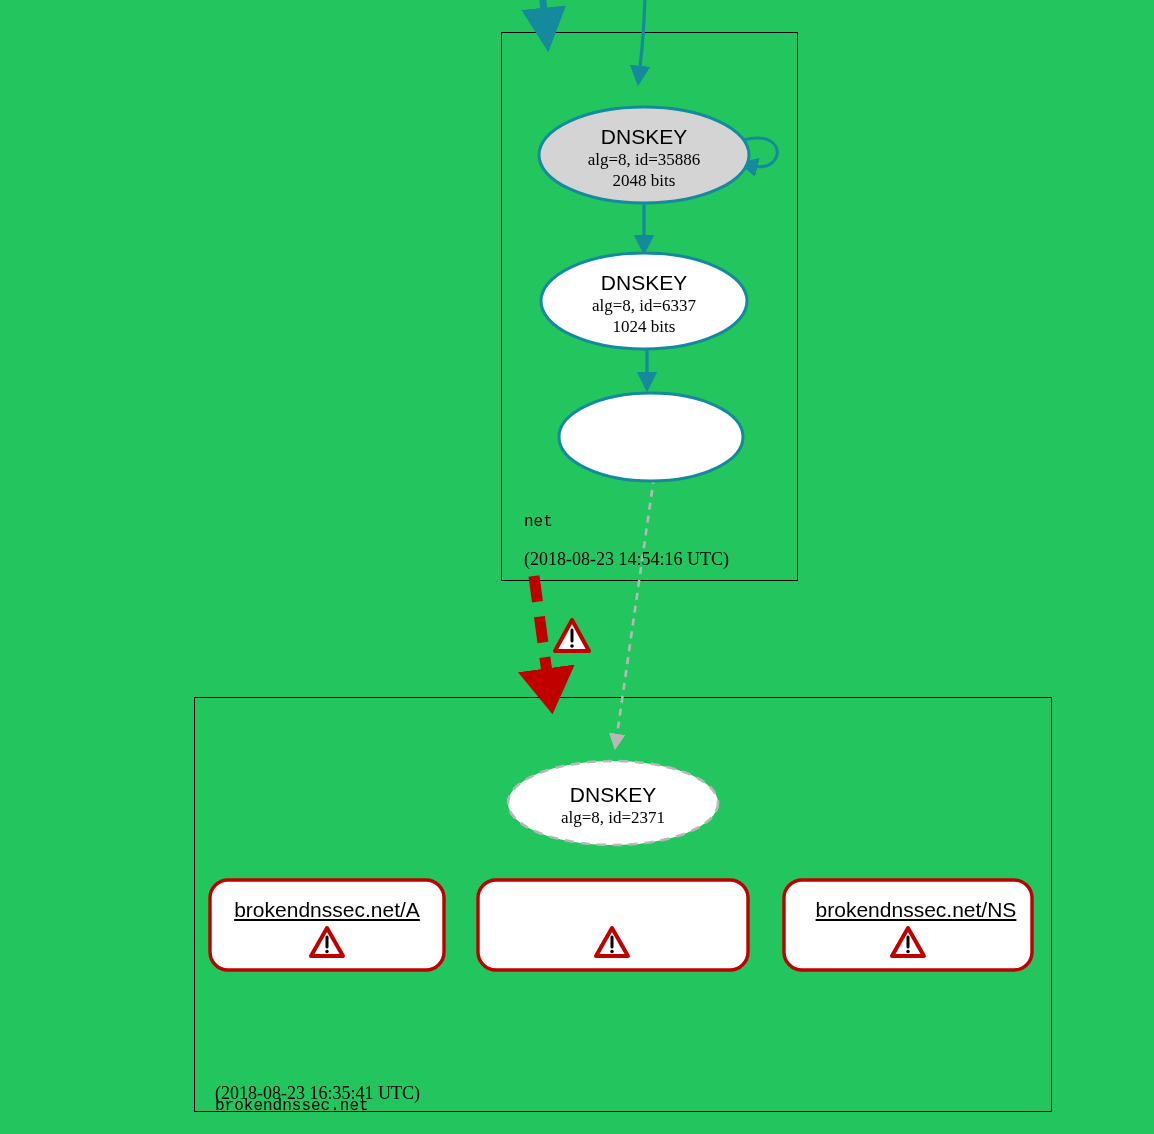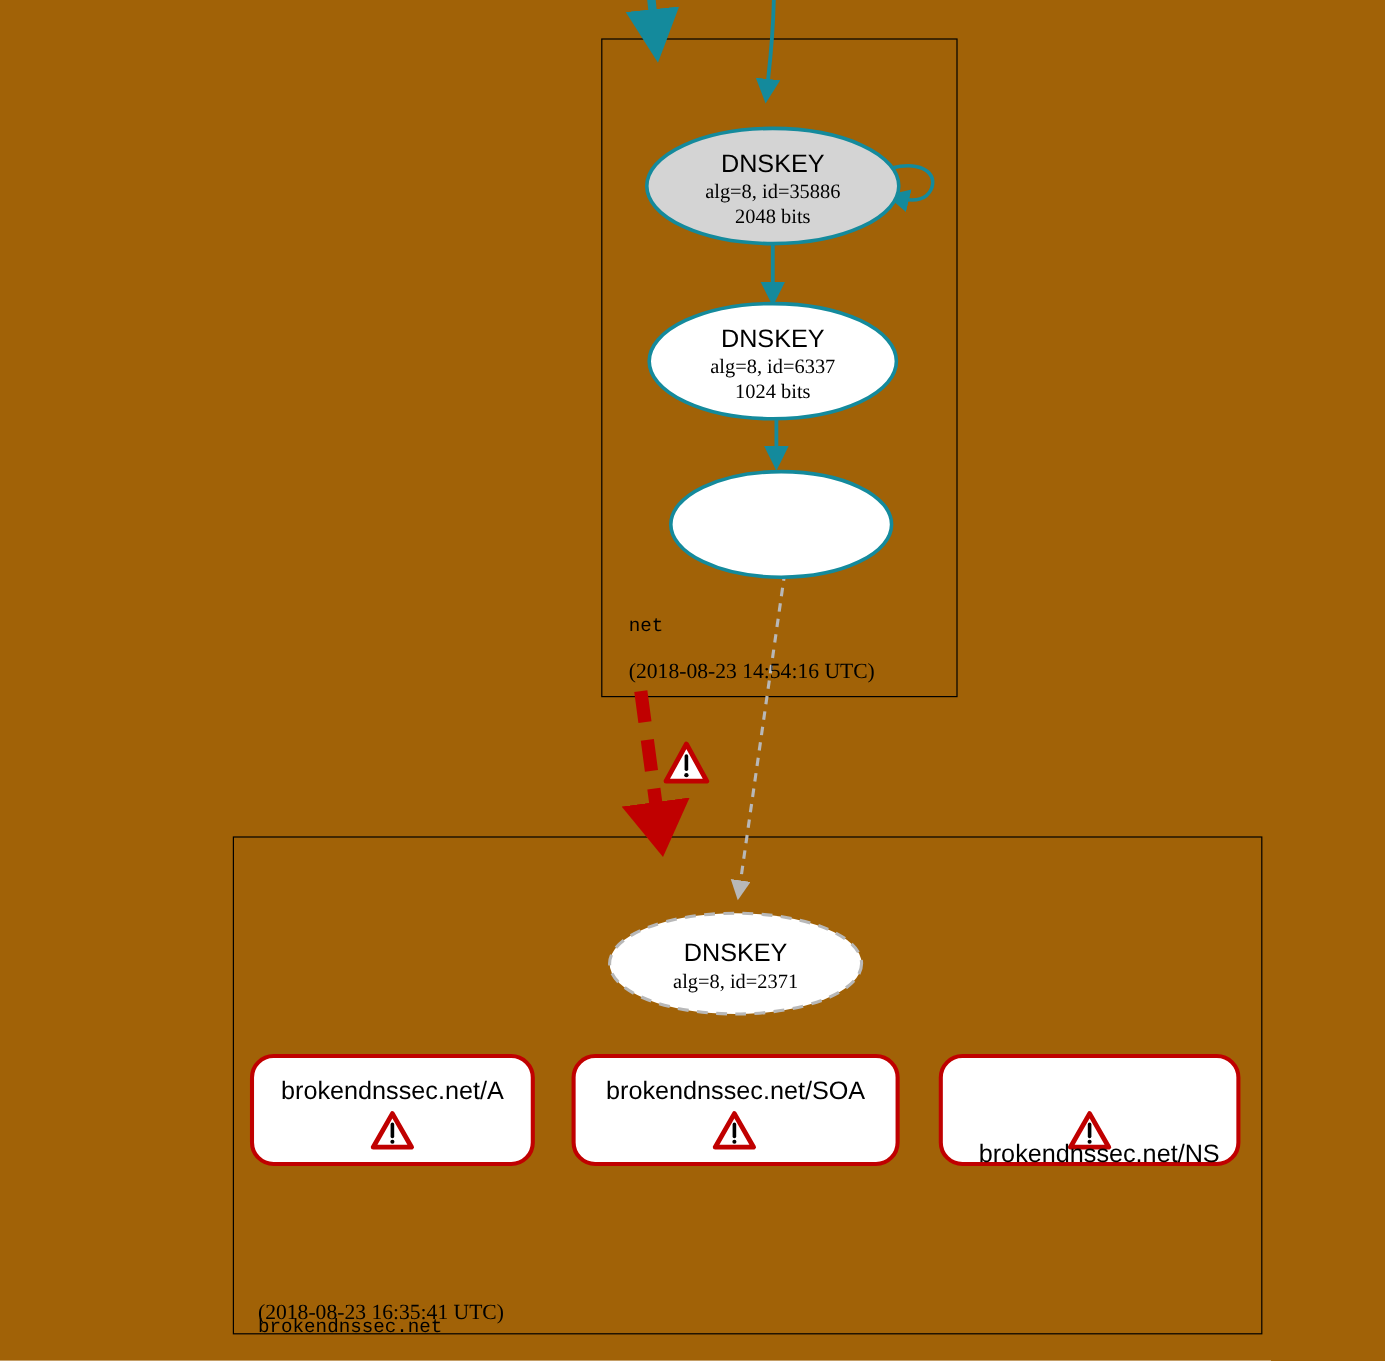--- a/index.html
+++ b/index.html
@@ -4,21 +4,21 @@
 <style>
   html, body {
     margin: 0;
     padding: 0;
     background: #ffffff;
   }
   #canvas {
     position: relative;
     width: 1154px;
     height: 1134px;
-    background: #a16207;
+    background: #22c55e;
     font-family: "Liberation Serif", serif;
     overflow: hidden;
   }
   svg.layer {
     position: absolute;
     left: 0;
     top: 0;
     width: 1154px;
     height: 1134px;
     pointer-events: none;
@@ -59,20 +59,21 @@
     font-size: 17px;
     line-height: 21px;
   }
   .rr-label {
     position: absolute;
     text-align: center;
     white-space: nowrap;
     font-family: "Liberation Sans", sans-serif;
     font-size: 21px;
     color: #000000;
+    text-decoration: underline;
   }
 </style>
 </head>
 <body>
 
 <div id="canvas">
 
   <div class="zone-box" style="left:501px; top:32px; width:297px; height:549px;"></div>
   <div class="zone-box" style="left:194px; top:697px; width:858px; height:415px;"></div>
 
@@ -174,22 +175,21 @@
     <div class="node-sub">1024 bits</div>
   </div>
 
 
   <div class="node-text" style="left:513px; top:783px; width:200px;">
     <div class="node-title">DNSKEY</div>
     <div class="node-sub">alg=8, id=2371</div>
   </div>
 
   <div class="rr-label" style="left:210px; top:898px; width:234px;">brokendnssec.net/A</div>
-  <div class="rr-label" style="left:478px; top:898px; width:270px;">brokendnssec.net/SOA</div>
-  <div class="rr-label" style="left:784px; top:950px; width:264px;">brokendnssec.net/NS</div>
+  <div class="rr-label" style="left:784px; top:898px; width:264px;">brokendnssec.net/NS</div>
 
   <div class="zone-label" style="left:524px; top:513px;">net</div>
   <div class="zone-date" style="left:524px; top:549px;text-align:right;">(2018-08-23 14:54:16 UTC)</div>
 
   <div class="zone-label" style="left:215px; top:1097px;text-align:center;">brokendnssec.net</div>
   <div class="zone-date" style="left:215px; top:1083px;">(2018-08-23 16:35:41 UTC)</div>
 
 </div>
 
 </body></html>

